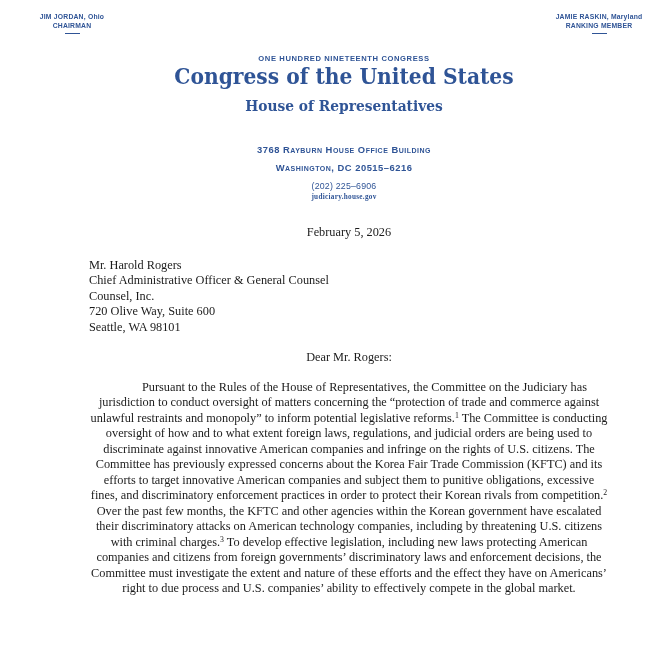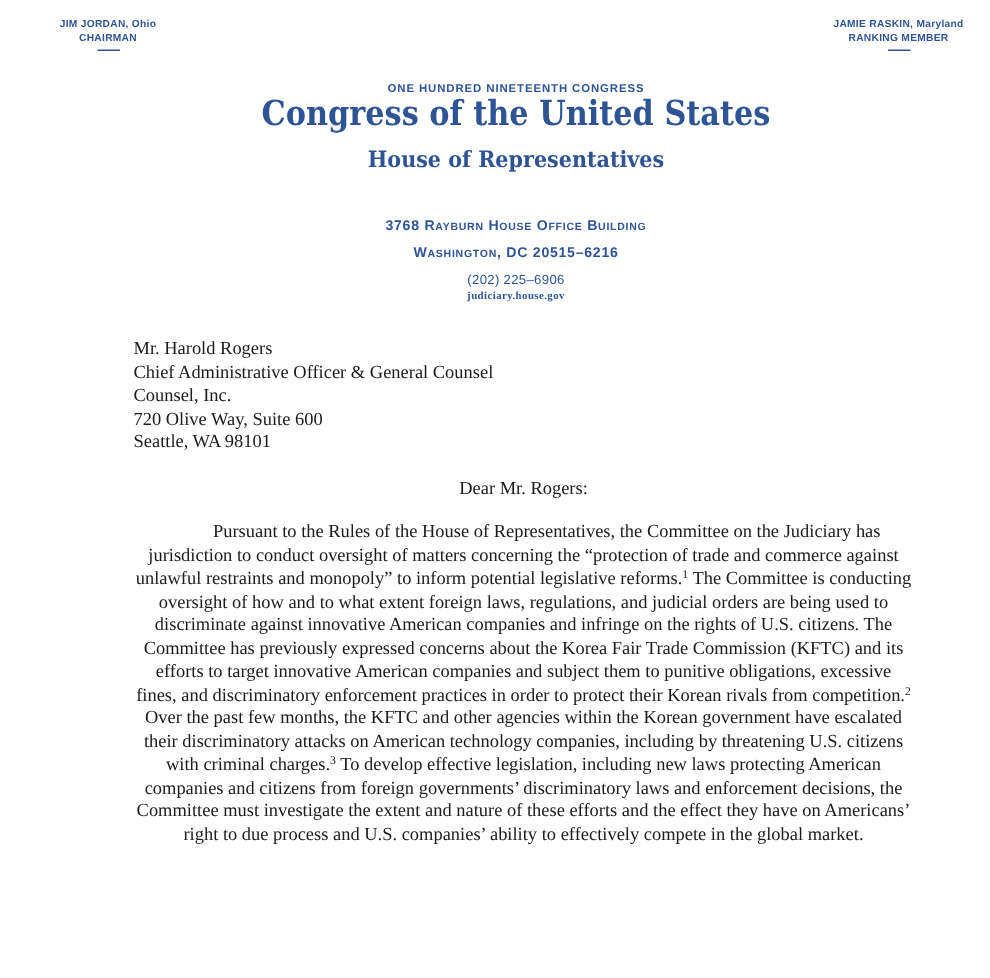--- a/index.html
+++ b/index.html
@@ -145,20 +145,21 @@
 
   <div class="hdr session">ONE HUNDRED NINETEENTH CONGRESS</div>
   <div class="hdr congress-title">Congress of the United States</div>
   <div class="hdr chamber-title">House of Representatives</div>
   <div class="hdr building smallcaps">3768 Rayburn House Office Building</div>
   <div class="hdr city smallcaps">Washington, DC 20515–6216</div>
   <div class="hdr phone">(202) 225–6906</div>
   <div class="hdr website">judiciary.house.gov</div>
 
   <div class="body-col">
+    <div class="date">February 5, 2026</div>
 
     <div class="recipient">
       <div>Mr. Harold Rogers</div>
       <div>Chief Administrative Officer &amp; General Counsel</div>
       <div>Counsel, Inc.</div>
       <div>720 Olive Way, Suite 600</div>
       <div>Seattle, WA 98101</div>
     </div>
 
     <div class="salutation">Dear Mr. Rogers:</div>

